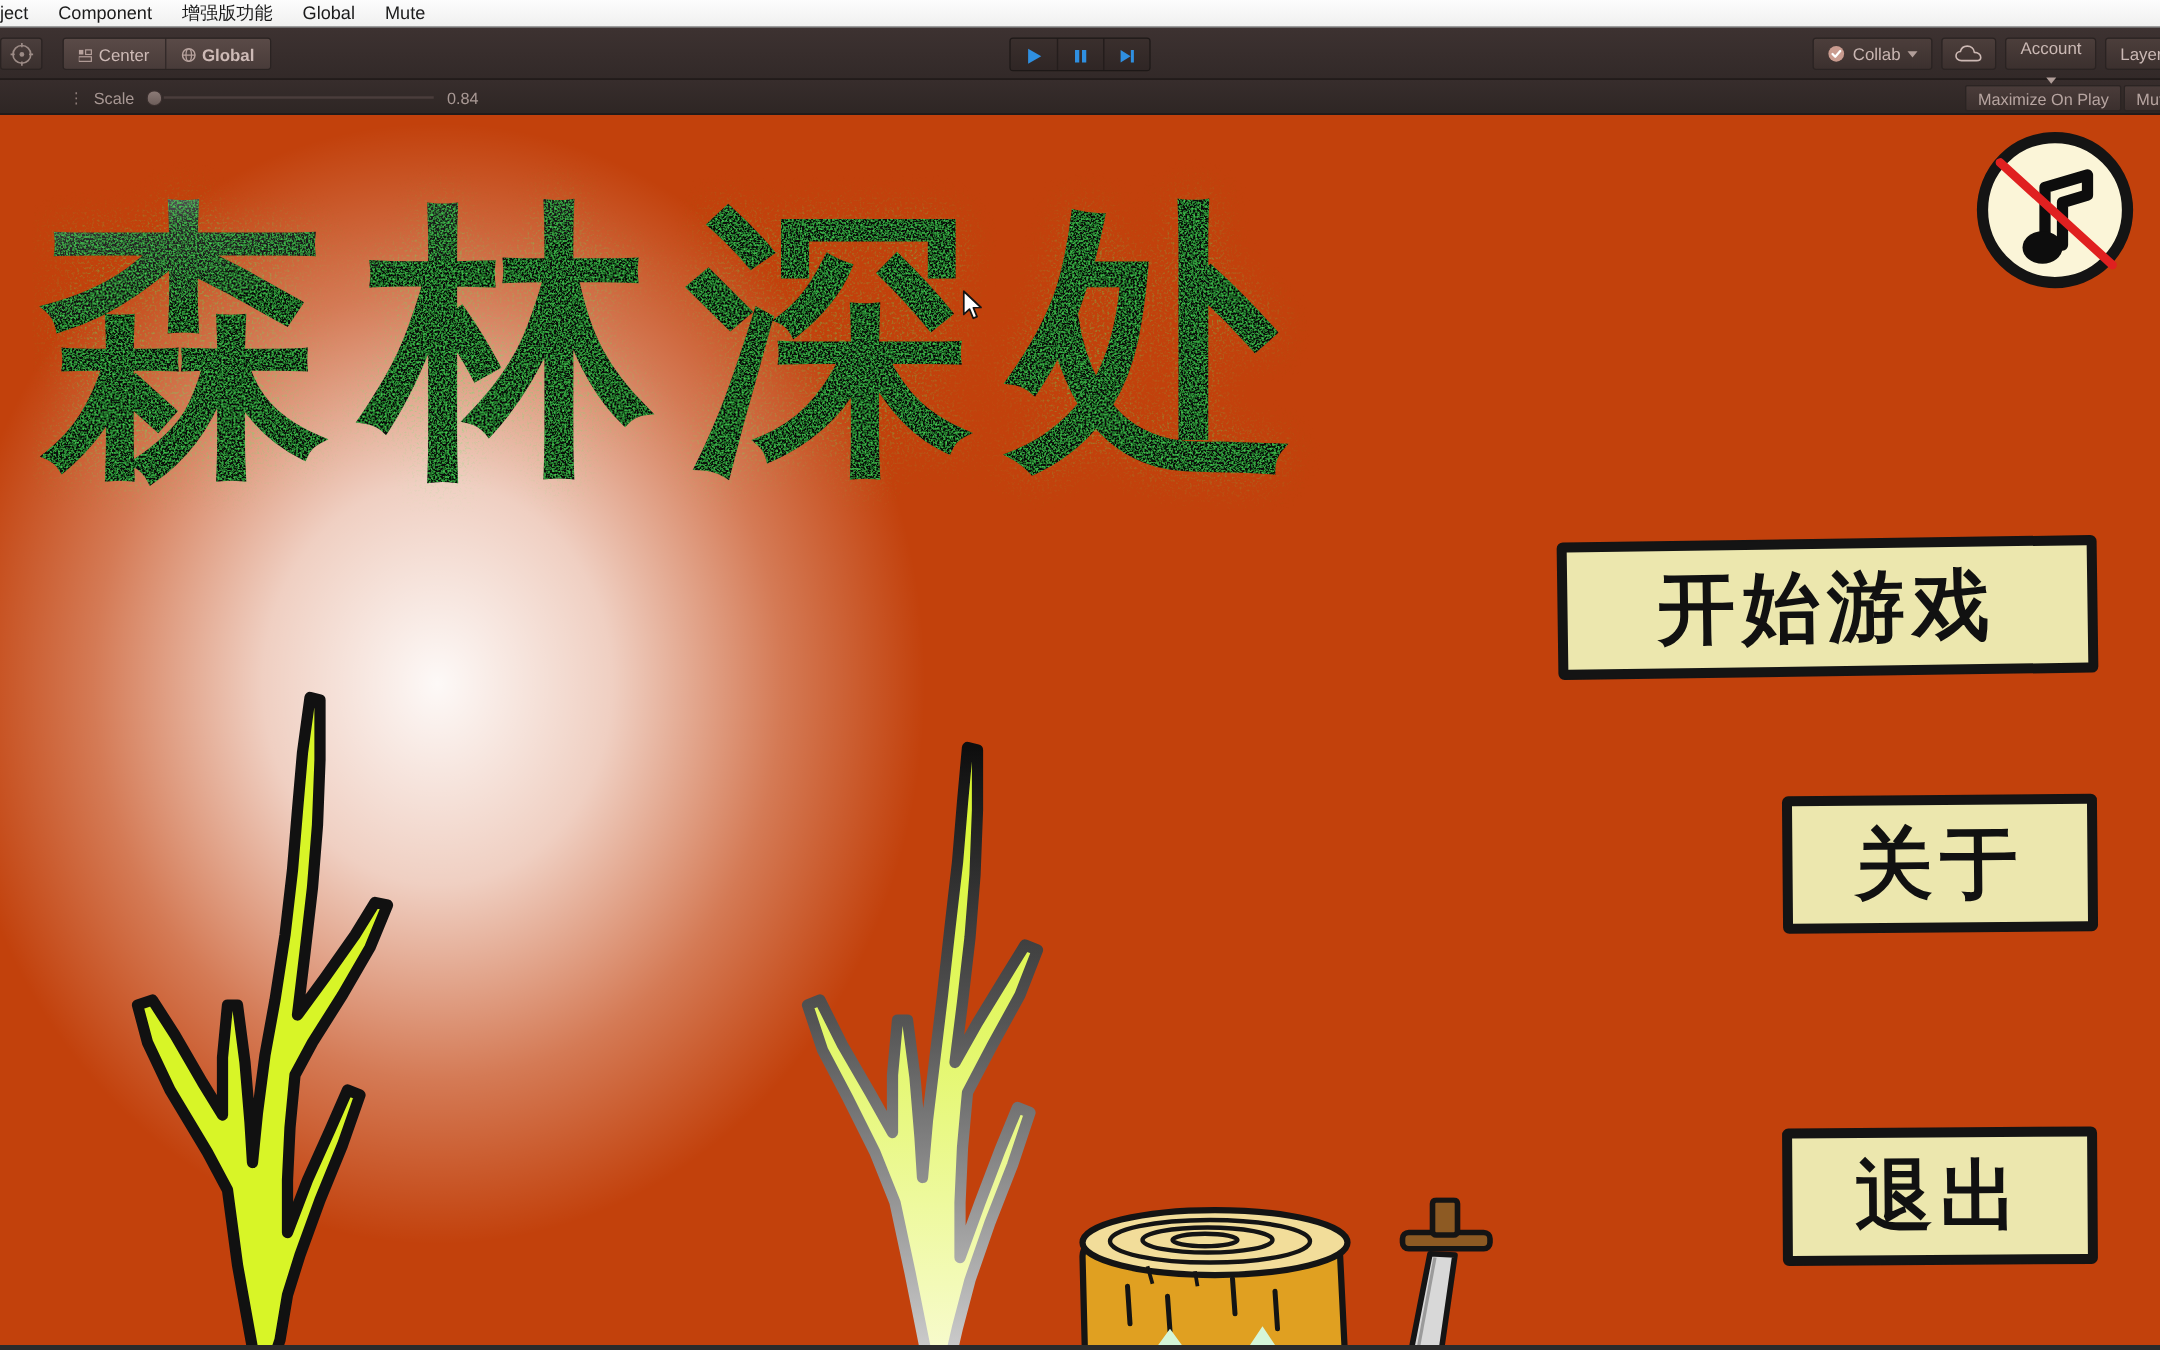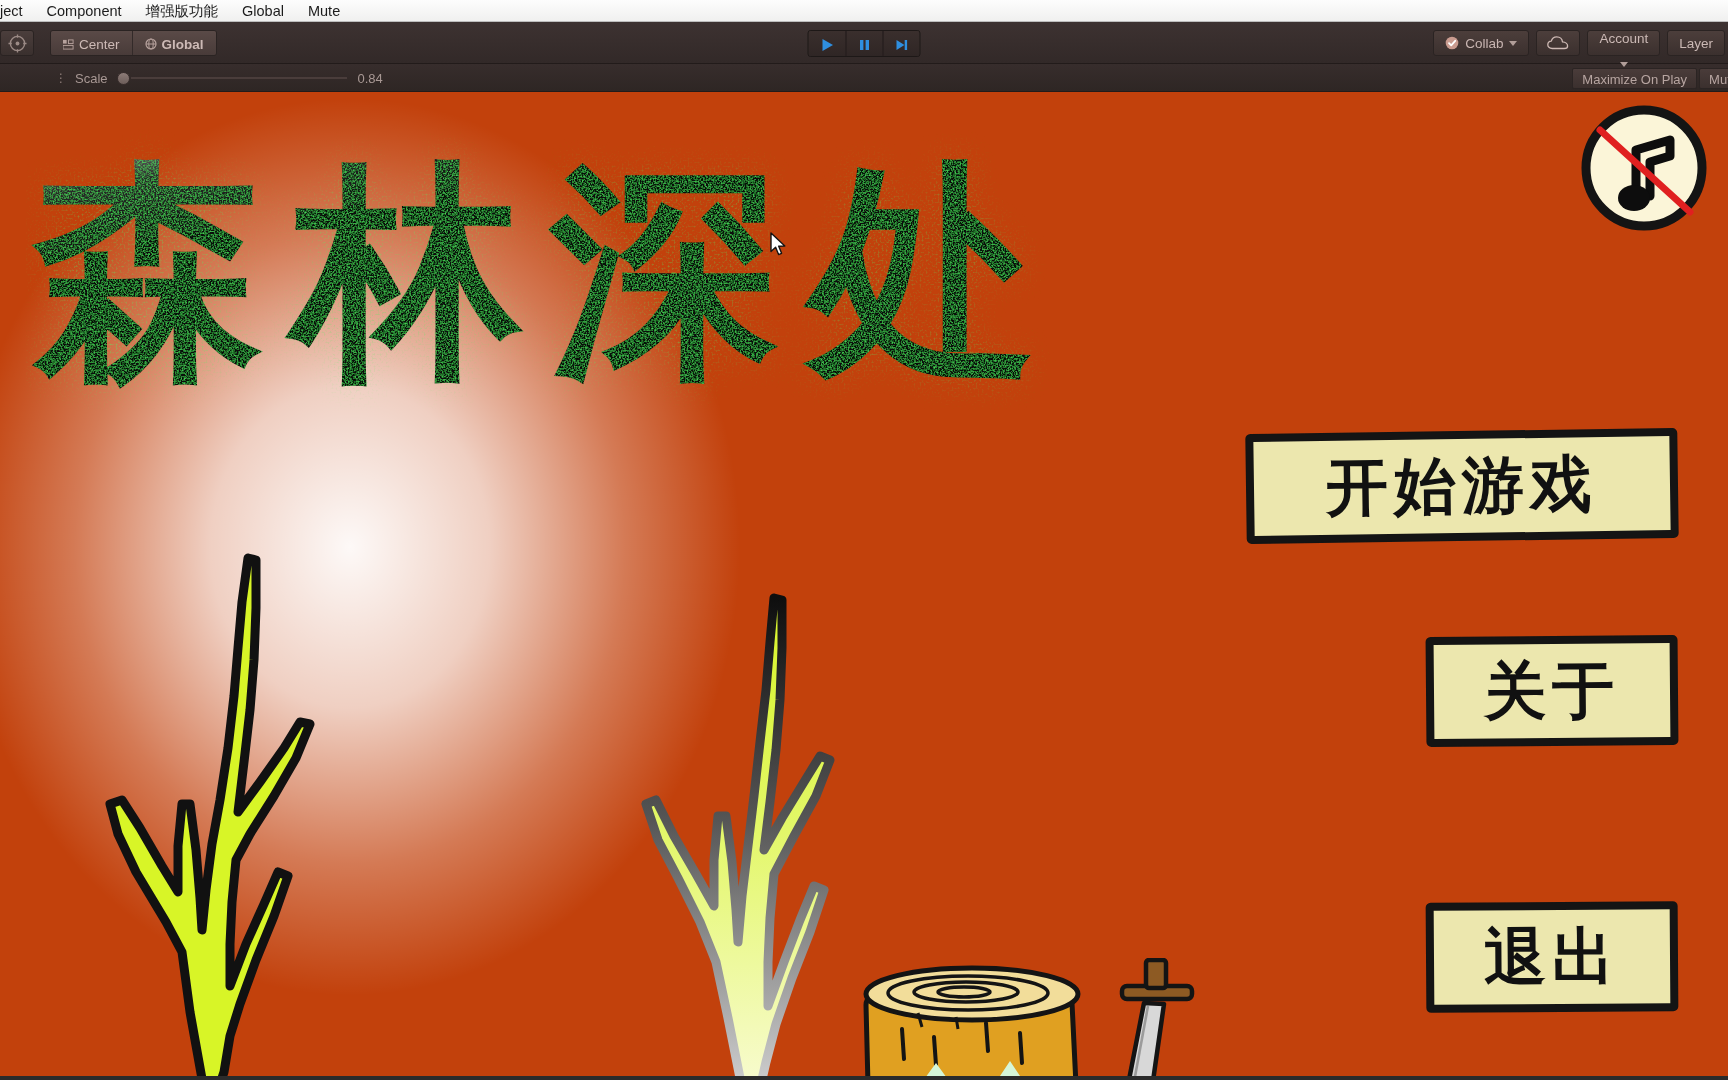--- a/index.html
+++ b/index.html
@@ -44,21 +44,21 @@
 
   .playgrp{
     position:absolute; left:50%; transform:translateX(-50%); top:8px;
     display:flex; height:27px; border-radius:3px; overflow:hidden;
     border:1px solid #1d1817; background:#2c2423;
   }
   .playbtn{ width:37px; height:27px; display:flex; align-items:center; justify-content:center;
             background:linear-gradient(#3a2f2d,#2e2524); }
   .playbtn + .playbtn{ border-left:1px solid #241d1c; }
 
-  .tb-right{ position:absolute; right:0; top:0; height:42px; display:flex; align-items:center; gap:7px; padding-right:17px;}
+  .tb-right{ position:absolute; right:0; top:0; height:42px; display:flex; align-items:center; gap:7px; padding-right:0px;}
   .collabbtn{
     display:flex; align-items:center; gap:6px; padding:0 11px; height:26px;
     background:linear-gradient(#4c3e3b,#3b302e); border:1px solid #2a2322; border-radius:3px;
     color:#c9b6b2; font-size:13.5px;
   }
   .cloudbtn{ width:44px; height:26px; border:1px solid #2a2322; border-radius:3px;
              background:linear-gradient(#4c3e3b,#3b302e); display:flex; align-items:center; justify-content:center;}
   .acctbtn{
     display:flex; align-items:center; gap:16px; padding:0 11px; height:26px;
     background:linear-gradient(#4c3e3b,#3b302e); border:1px solid #2a2322; border-radius:3px;

